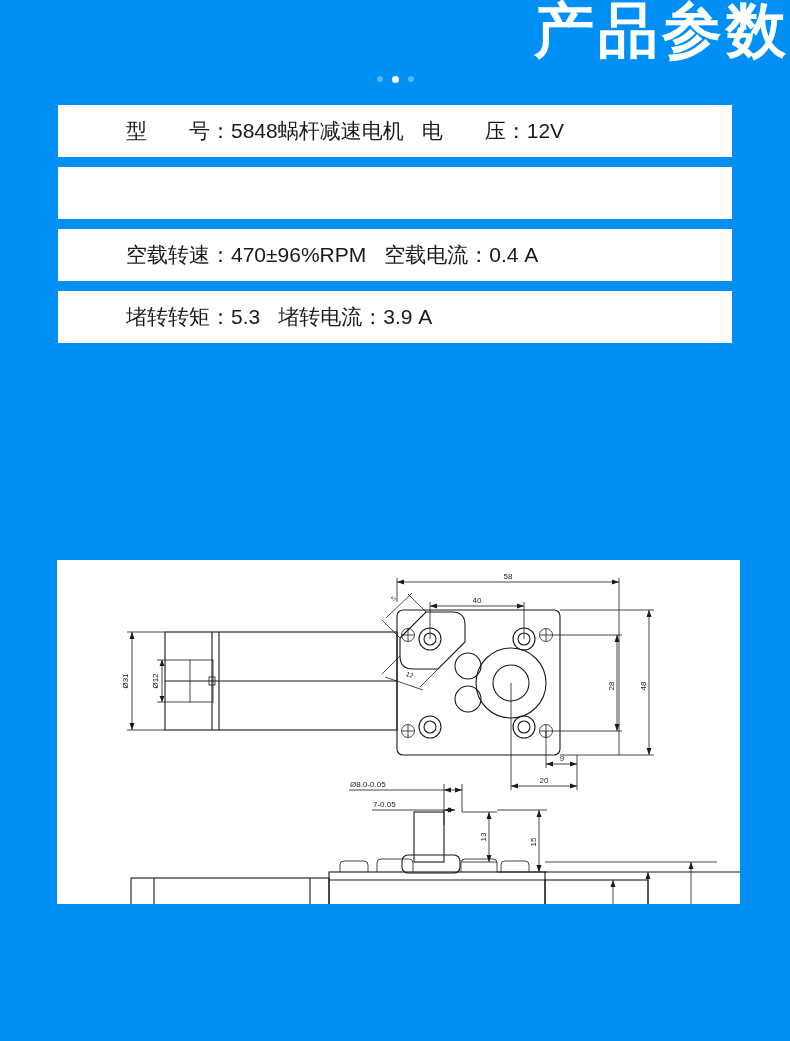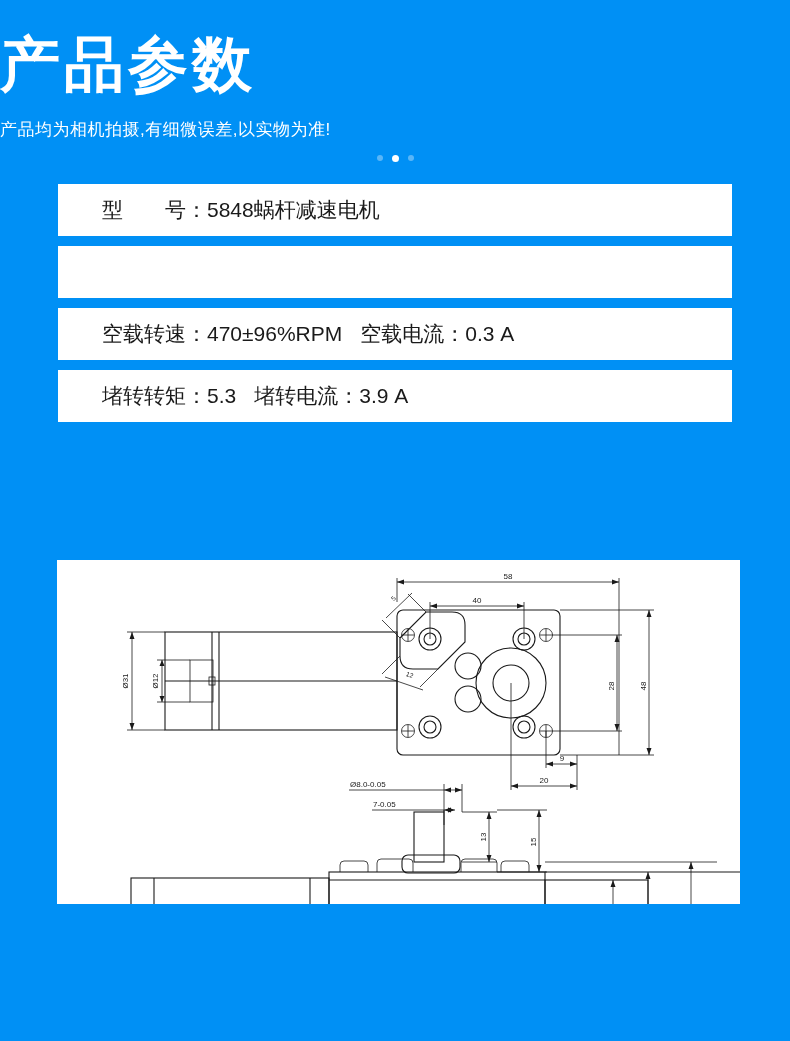--- a/index.html
+++ b/index.html
@@ -2,36 +2,36 @@
 <html><head>
 <meta charset="utf-8">
 <style>
   html,body{margin:0;padding:0;}
   body{
     width:790px;height:1041px;
     background:#0090f5;
     font-family:"Liberation Sans","DejaVu Sans",sans-serif;
     overflow:hidden;position:relative;
   }
-  .header{text-align:left;padding-top:34px;}
+  .header{text-align:right;}
   .title-line{
     color:#ffffff;font-weight:bold;font-size:60px;line-height:1.03;
     letter-spacing:4px;
   }
   .subtitle{
     color:#ffffff;font-size:17px;margin-top:22px;letter-spacing:0.5px;
   }
   .dots{margin-top:14px;display:flex;justify-content:center;gap:9px;align-items:center;}
   .dot{width:6px;height:6px;border-radius:50%;background:#59b6f8;}
   .dot.active{background:#ffffff;width:7px;height:7px;}
 
   .spec-table{margin:22px auto 0 auto;width:674px;}
   .spec-row{
     background:#ffffff;height:52px;margin-bottom:10px;
-    display:flex;align-items:center;
+    display:flex;align-items:center;padding-left:24px;
   }
   .spec-row .cell{
     font-size:21px;color:#1a1a1a;white-space:pre;
   }
   .spec-row .cell.left{padding-left:44px;}
   .spec-row .cell.right{padding-left:18px;}
 
   .drawing-panel{
     position:absolute;left:57px;top:560px;width:683px;height:344px;
     background:#ffffff;overflow:hidden;
@@ -41,37 +41,37 @@
   .cad-thin{stroke:#1a1a1a;fill:none;stroke-width:0.8;}
   .cad-dim{stroke:#1a1a1a;fill:none;stroke-width:0.8;}
   .dimtxt{font-family:"Liberation Sans","DejaVu Sans",sans-serif;font-size:8px;fill:#1a1a1a;}
   .dimtxt-sm{font-family:"Liberation Sans","DejaVu Sans",sans-serif;font-size:6.5px;fill:#1a1a1a;}
 </style>
 </head>
 <body>
 
 <div class="header">
   <div class="title-line">产品参数</div>
-  <div class="subtitle">产品均为相机拍摄,有细微误差,以实物为准!</div>
   <div class="dots">
     <span class="dot"></span>
     <span class="dot active"></span>
     <span class="dot"></span>
   </div>
 </div>
 
 <div class="spec-table">
   <div class="spec-row">
     <span class="cell left">型　　号：5848蜗杆减速电机</span>
+    <span class="cell right">电　　压：12V</span>
   </div>
   <div class="spec-row">
   </div>
   <div class="spec-row">
     <span class="cell left">空载转速：470±96%RPM</span>
-    <span class="cell right">空载电流：0.3 A</span>
+    <span class="cell right">空载电流：0.4 A</span>
   </div>
   <div class="spec-row">
     <span class="cell left">堵转转矩：5.3</span>
     <span class="cell right">堵转电流：3.9 A</span>
   </div>
 </div>
 
 <div class="drawing-panel">
   <svg width="683" height="438" viewBox="0 0 683 438">
 

